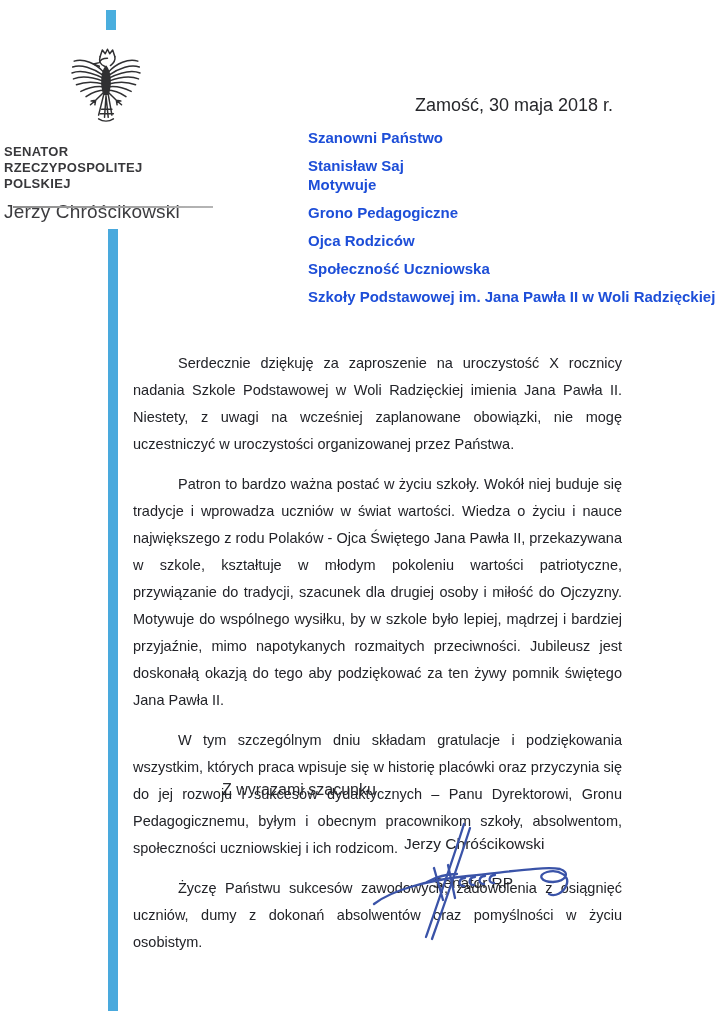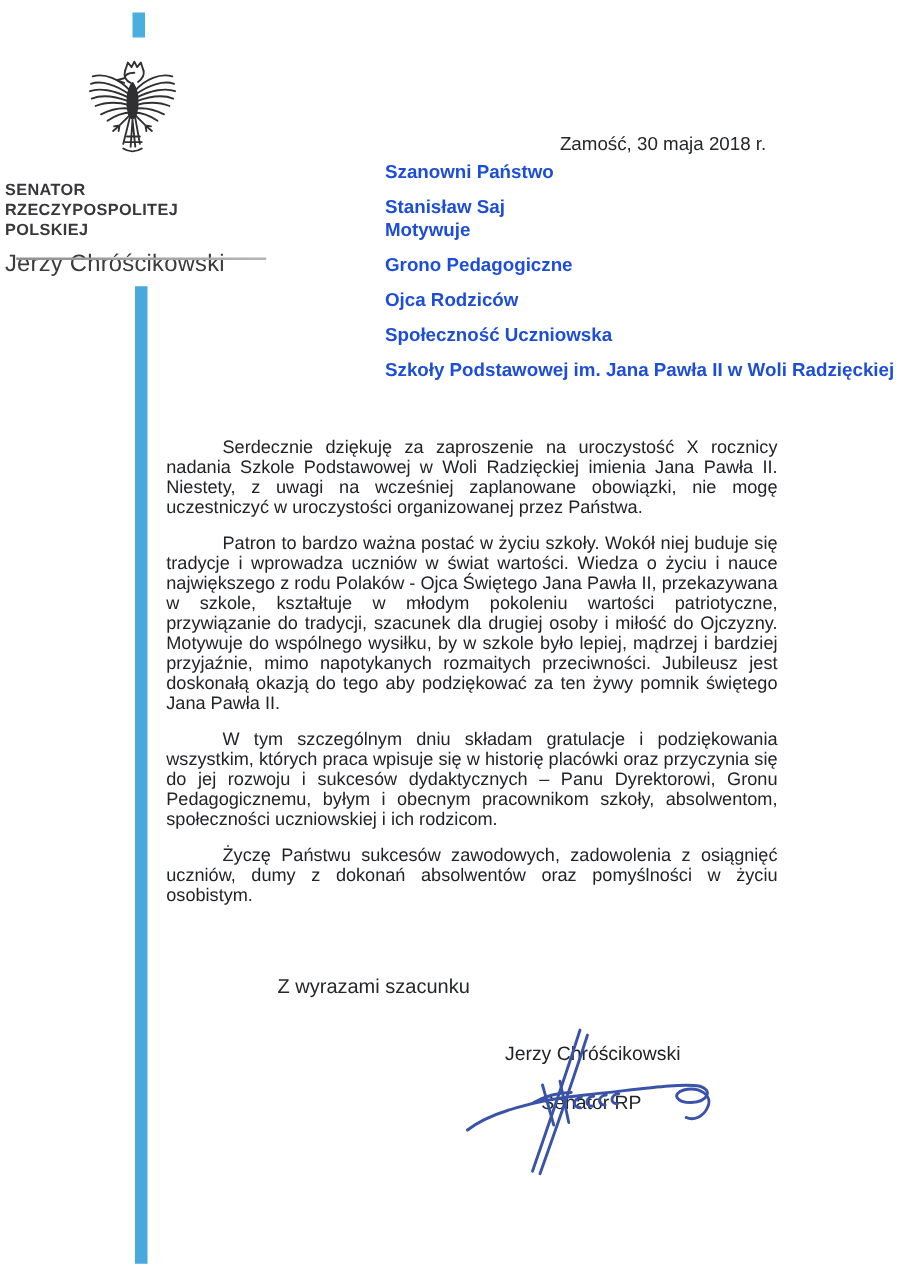--- a/index.html
+++ b/index.html
@@ -31,34 +31,34 @@
   .letterhead {
     position: absolute; left: 4px; top: 144px; width: 208px;
   }
   .lh-title { font-size: 13px; font-weight: bold; color: #38383b; letter-spacing: .3px; line-height: 16px; }
   .lh-name  { font-size: 19px; font-weight: 400; color: #3c3c3f; margin-top: 9px; letter-spacing: .2px; }
   .lh-rule  { position: absolute; left: 13px; top: 206px; width: 200px; height: 2px;
               background: linear-gradient(to right, #8f8f8f, #b5b5b5); }
 
   
   .date-line {
-    position: absolute; left: 300px; top: 107px; width: 313px;
-    text-align: right; font-size: 15px; color: #26272b;
+    position: absolute; left: 300px; top: 95px; width: 313px;
+    text-align: right; font-size: 18px; color: #26272b;
   }
 
   
   .recipients { position: absolute; left: 308px; top: 128px; }
   .rcpt { font-size: 15px; font-weight: bold; color: #1d4ed8; line-height: 19px; }
   .rcpt.gap { margin-bottom: 9px; }
 
   
   .letter-body { position: absolute; left: 133px; top: 350px; width: 489px; }
   .letter-body p {
     margin: 0 0 13px 0;
-    font-size: 14.5px; line-height: 16px;
+    font-size: 14.5px; line-height: 27px;
     text-align: justify; text-indent: 45px;
     color: #222328;
   }
 
   
   .closing   { position: absolute; left: 222px; top: 781px; font-size: 16px; color: #26272b; }
   .sig-name  { position: absolute; left: 404px; top: 835px; font-size: 15.5px; color: #222328; }
   .sig-title { position: absolute; left: 433px; top: 874px; font-size: 15.5px; color: #222328; }
   .sig-ink   { position: absolute; left: 368px; top: 816px; width: 210px; height: 125px; pointer-events: none; }
 </style>

